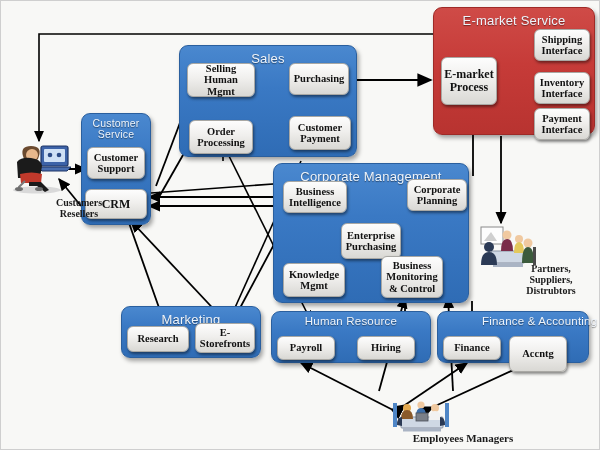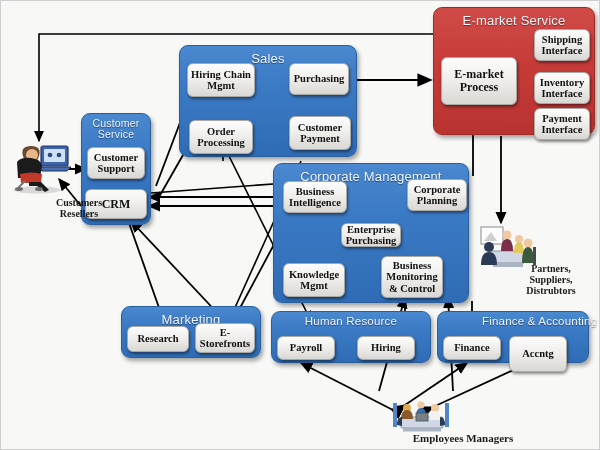--- a/index.html
+++ b/index.html
@@ -147,33 +147,33 @@
 
       <path d="M390,408 L300,362" stroke-width="1.8" marker-end="url(#ah)" marker-start="url(#ah)"></path>
       <path d="M404,404 L466,362" stroke-width="1.8" marker-end="url(#ah)" marker-start="url(#ah)"></path>
       <path d="M432,406 L532,360" stroke-width="1.8" marker-end="url(#ah)" marker-start="url(#ah)"></path>
     </g>
   </svg>
 
   <div class="panel red" style="left:432px;top:6px;width:162px;height:128px;">
     <div class="panel-title">E-market Service</div>
   </div>
-  <div class="node big" style="left:440px;top:56px;width:76px;height:48px;white-space:pre-line;">E-market
+  <div class="node big" style="left:440px;top:56px;width:56px;height:48px;white-space:pre-line;">E-market
 Process</div>
   <div class="node" style="left:533px;top:28px;width:56px;height:32px;white-space:pre-line;">Shipping
 Interface</div>
   <div class="node" style="left:533px;top:71px;width:56px;height:32px;white-space:pre-line;">Inventory
 Interface</div>
   <div class="node" style="left:533px;top:107px;width:56px;height:32px;white-space:pre-line;">Payment
 Interface</div>
 
   <div class="panel blue" style="left:178px;top:44px;width:178px;height:112px;">
     <div class="panel-title">Sales</div>
   </div>
-  <div class="node" style="left:186px;top:62px;width:68px;height:34px;white-space:pre-line;">Hiring Chain
+  <div class="node" style="left:186px;top:62px;width:68px;height:34px;white-space:pre-line;">Selling Human
 Mgmt</div>
   <div class="node" style="left:288px;top:62px;width:60px;height:32px;">Purchasing</div>
   <div class="node" style="left:188px;top:119px;width:64px;height:34px;white-space:pre-line;">Order
 Processing</div>
   <div class="node" style="left:288px;top:115px;width:62px;height:34px;white-space:pre-line;">Customer
 Payment</div>
 
   <div class="panel blue" style="left:80px;top:112px;width:70px;height:112px;">
     <div class="panel-title small" style="white-space:pre-line;">Customer
 Service</div>
@@ -182,21 +182,21 @@
 Support</div>
   <div class="node big" style="left:84px;top:188px;width:62px;height:30px;">CRM</div>
 
   <div class="panel blue" style="left:272px;top:162px;width:196px;height:140px;">
     <div class="panel-title">Corporate Management</div>
   </div>
   <div class="node" style="left:282px;top:180px;width:64px;height:32px;white-space:pre-line;">Business
 Intelligence</div>
   <div class="node" style="left:406px;top:178px;width:60px;height:32px;white-space:pre-line;">Corporate
 Planning</div>
-  <div class="node" style="left:340px;top:222px;width:60px;height:24px;white-space:pre-line;">Enterprise
+  <div class="node" style="left:340px;top:222px;width:60px;height:36px;white-space:pre-line;">Enterprise
 Purchasing</div>
   <div class="node" style="left:282px;top:262px;width:62px;height:34px;white-space:pre-line;border-radius:6px;">Knowledge
 Mgmt</div>
   <div class="node" style="left:380px;top:255px;width:62px;height:42px;white-space:pre-line;">Business
 Monitoring
 &amp; Control</div>
 
   <div class="panel blue" style="left:120px;top:305px;width:140px;height:52px;">
     <div class="panel-title">Marketing</div>
   </div>

